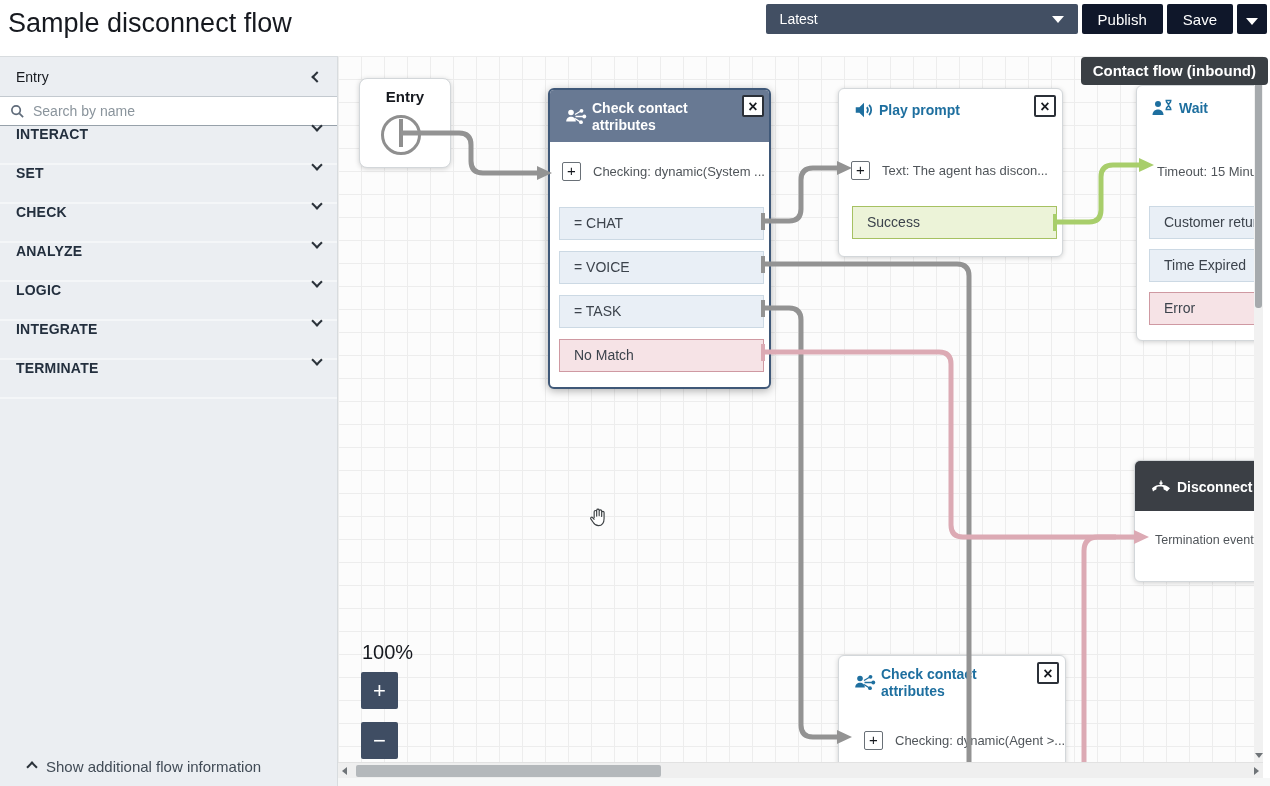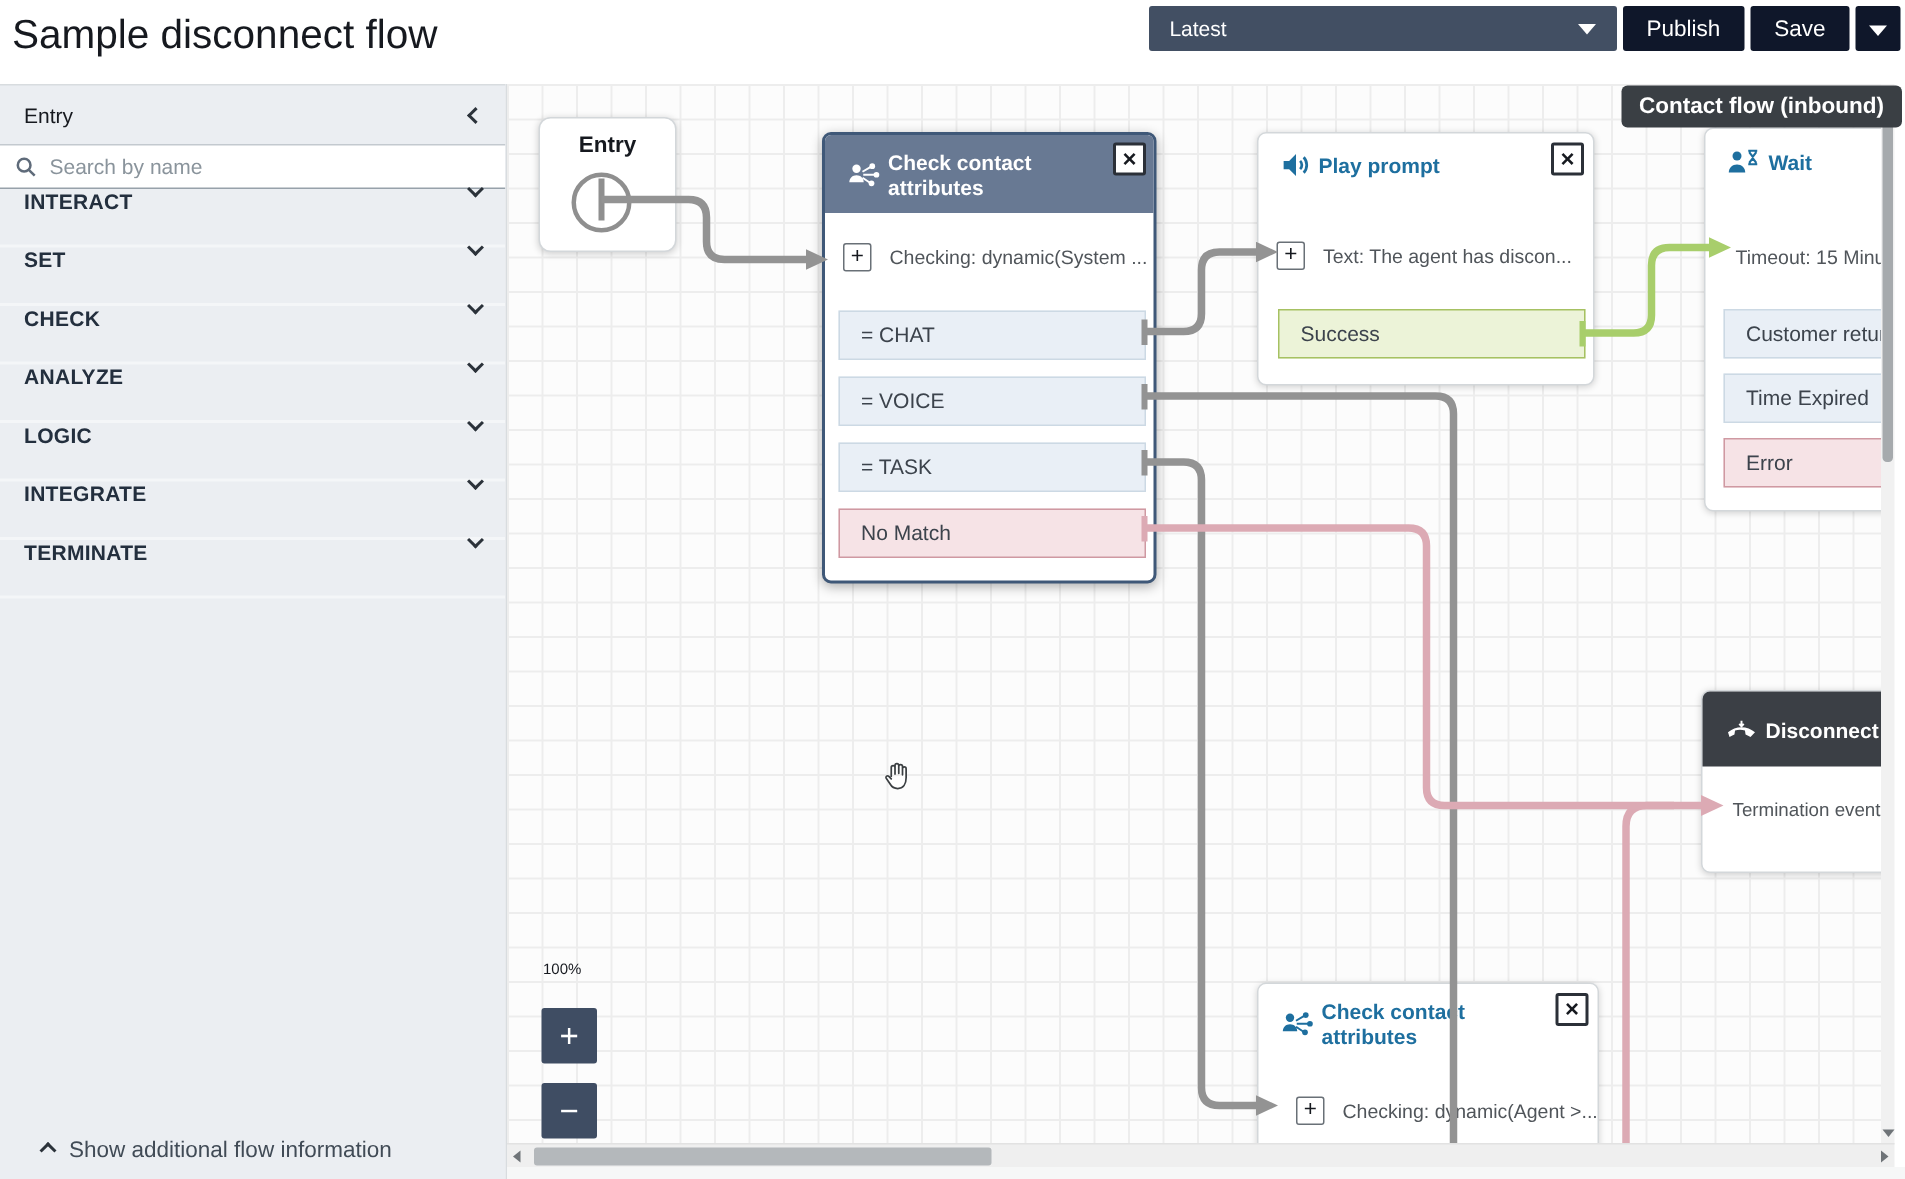--- a/index.html
+++ b/index.html
@@ -67,21 +67,21 @@
   .orow { position:absolute; height:33px; line-height:31px; padding-left:14px; font-size:14px; color:#3c434c;
           background:#e9eff6; border:1px solid #ccd9e4; white-space:nowrap; overflow:hidden; cursor:pointer; }
   .orow.err { background:#f6e3e6; border-color:#cf99a2; }
   .orow.ok  { background:#ecf3d8; border-color:#a6c162; }
 
   .entry-circle { position:absolute; left:21px; top:36px; width:40px; height:40px; border:3px solid #8f8f8f; border-radius:50%; }
 
   .badge { position:absolute; top:1px; right:2px; height:28px; background:#3a3f44; color:#fff;
            font-size:15px; font-weight:700; line-height:28px; padding:0 12px; border-radius:4px; z-index:60; }
 
-  .zoom-label { position:absolute; left:24px; top:585px; font-size:10px; color:#16191f; z-index:40; }
+  .zoom-label { position:absolute; left:24px; top:585px; font-size:20px; color:#16191f; z-index:40; }
   .zoom-btn { position:absolute; left:23px; width:37px; height:37px; background:#3f4d63; color:#fff;
               border:none; border-radius:2px; font-size:22px; line-height:34px; text-align:center;
               cursor:pointer; z-index:40; font-family:inherit; }
 
   .hscroll { position:absolute; left:0; top:706px; width:925px; height:16px; background:#efefef;
              border-top:1px solid #e2e2e2; z-index:55; }
   .hthumb { position:absolute; left:18px; top:2px; width:305px; height:12px; background:#b4b8bb; border-radius:2px; }
   .harrow { position:absolute; top:4px; width:0; height:0; border-top:4px solid transparent; border-bottom:4px solid transparent; }
   .harrow.l { left:4px; border-right:5px solid #6f7478; }
   .harrow.r { right:4px; border-left:5px solid #6f7478; }

